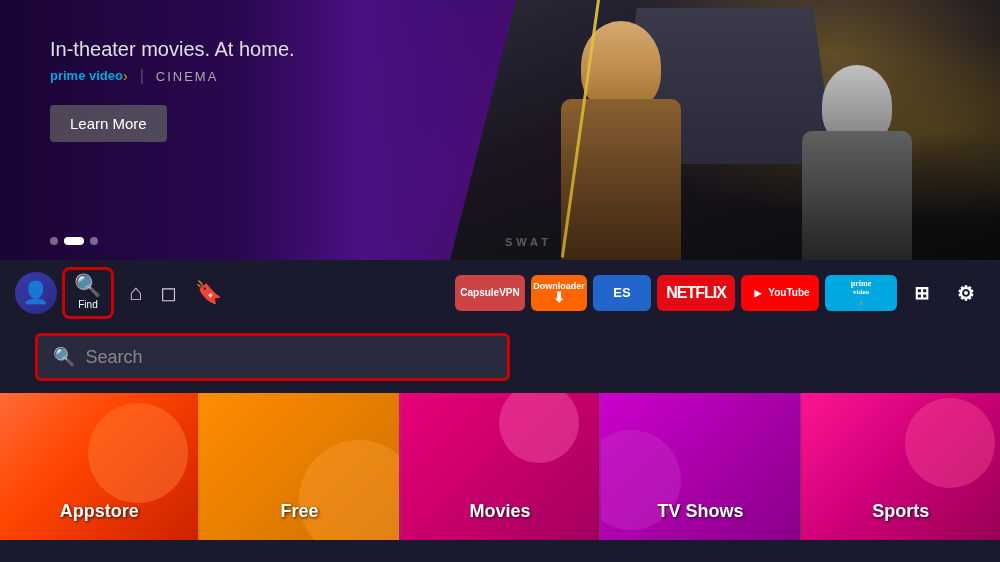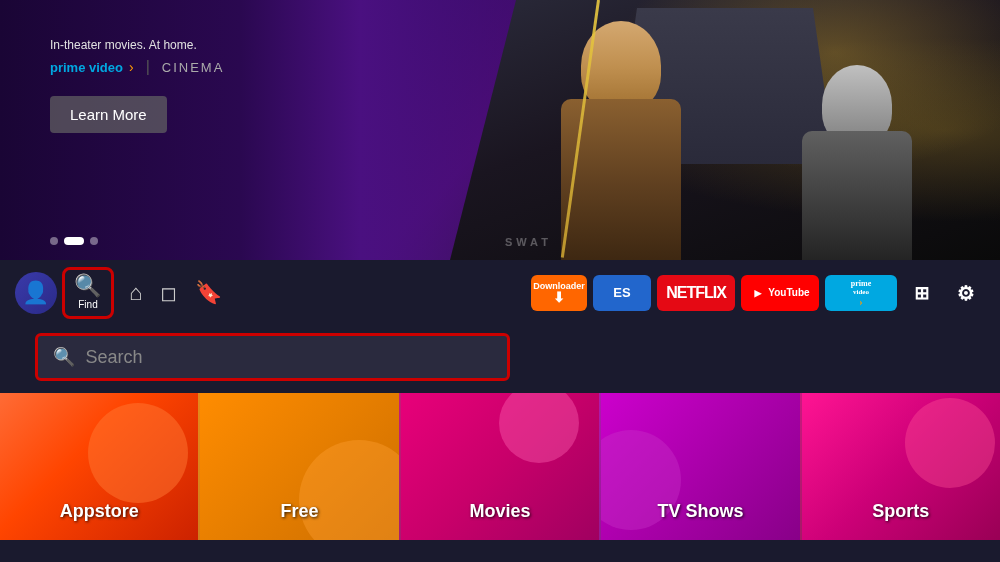--- a/index.html
+++ b/index.html
@@ -40,37 +40,36 @@
       font-size: 52px;
       font-weight: 900;
       color: white;
       text-transform: uppercase;
       letter-spacing: 2px;
       text-shadow: 2px 2px 10px rgba(0,0,0,0.8);
       line-height: 1.1;
     }
 
     .hero-subtitle {
-      font-size: 12px;
+      font-size: 20px;
       color: #e0e0e0;
       margin-top: 8px;
       font-weight: 300;
     }
 
     .hero-branding {
       display: flex;
       align-items: center;
       margin-top: 6px;
       gap: 8px;
     }
 
     .prime-video-logo {
       display: flex;
-      align-items: center;
-      gap: 6px;
+      gap: 0;
     }
 
     .prime-video-text {
       font-size: 13px;
       color: #00a8e1;
       font-weight: 600;
     }
 
     .prime-arrow {
       color: #ff9900;
@@ -485,20 +484,23 @@
   <div class="nav-icon-group">
     <span class="nav-icon">⌂</span>
     <span class="nav-icon" style="font-size:20px;">◻</span>
     <span class="nav-icon">🔖</span>
   </div>
 
   <div class="nav-spacer"></div>
 
   <div class="nav-apps">
 
+    <div class="app-icon app-capsule">
+      <span style="padding:0 5px;text-align:center;line-height:1.2;">CapsuleVPN</span>
+    </div>
 
     <div class="app-icon app-downloader">
       <div style="display:flex;flex-direction:column;align-items:center;">
         <span style="font-size:9px;">Downloader</span>
         <span style="font-size:14px;margin-top:-2px;">⬇</span>
       </div>
     </div>
 
     <div class="app-icon app-es">
       <span>ES</span>

